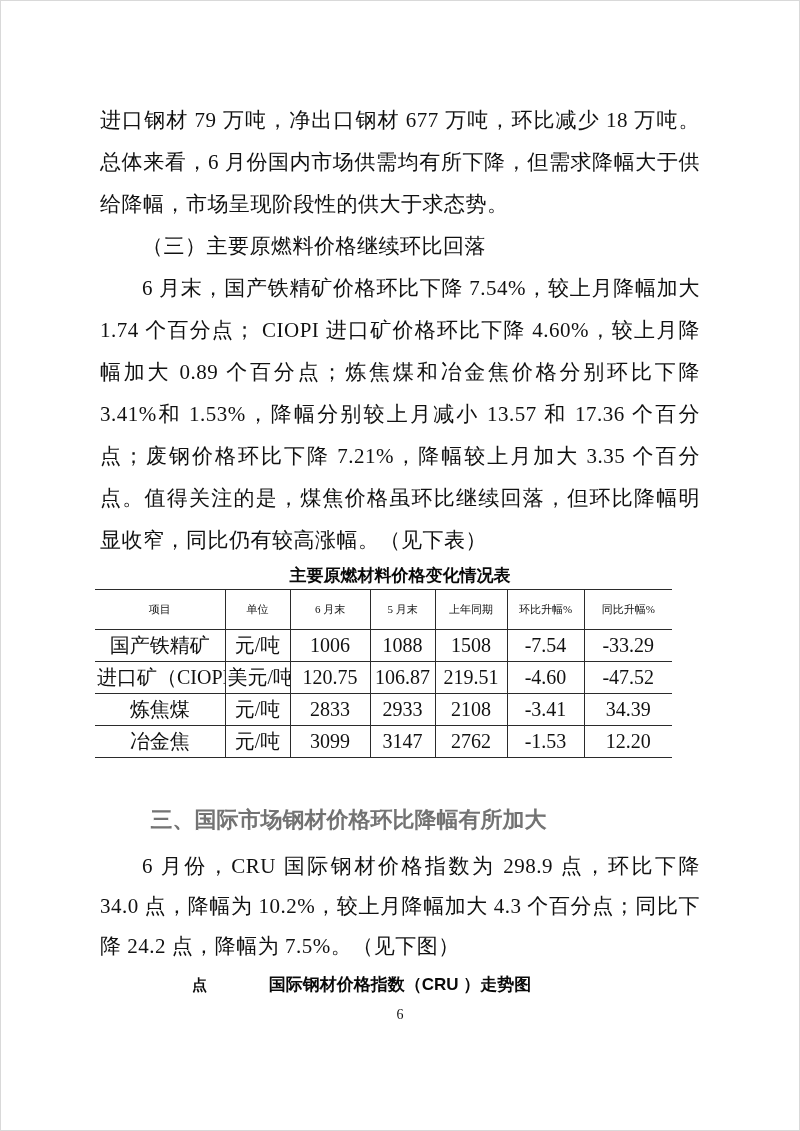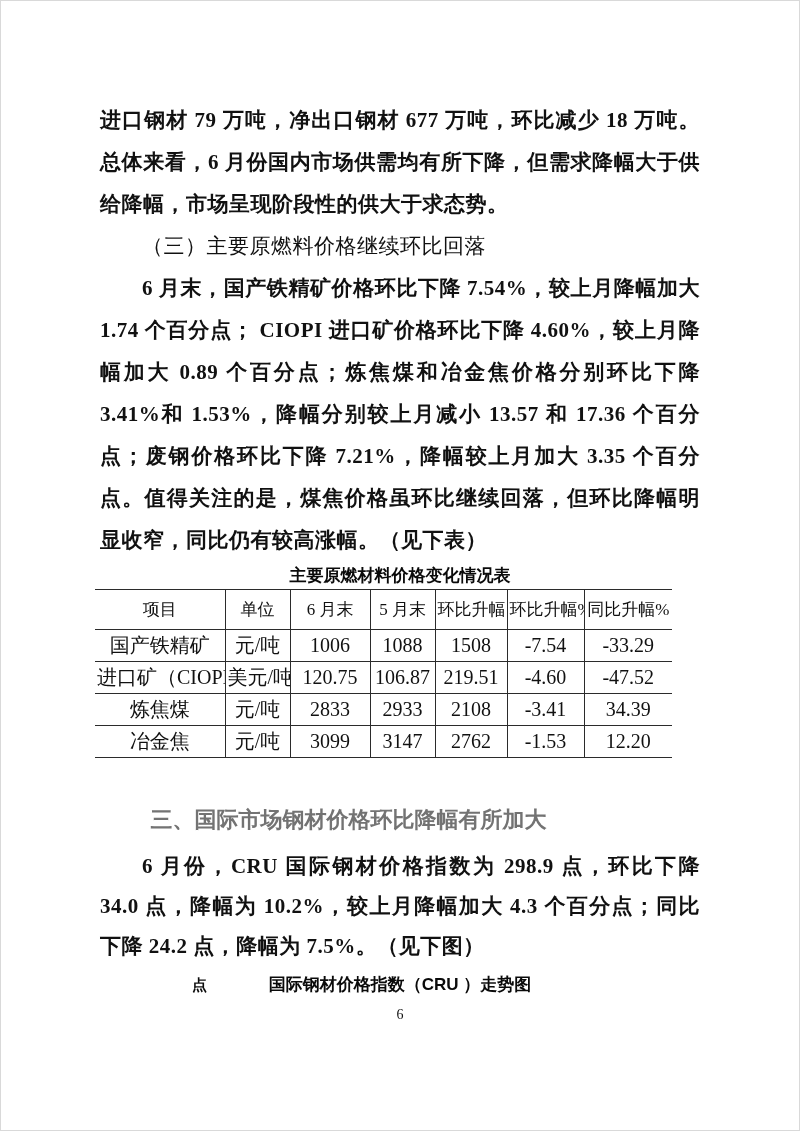--- a/index.html
+++ b/index.html
@@ -14,21 +14,20 @@
     color: #111111;
     font-family: "Liberation Serif", "DejaVu Serif", serif;
     overflow: hidden;
   }
   p.body {
     font-size: 21px;
     line-height: 42px;
     text-align: justify;
     letter-spacing: 0.5px;
     color: #111111;
-    font-weight: bold;
   }
   p.indent { text-indent: 2em; }
   p.sub-heading {
     font-weight: normal;
     text-indent: 2em;
     text-align: left;
   }
   .table-title {
     margin-top: 2px;
     height: 26px;
@@ -53,21 +52,21 @@
     vertical-align: middle;
     font-weight: normal;
     font-family: "Liberation Serif", "DejaVu Serif", serif;
     color: #111111;
     padding: 0 2px;
     overflow: hidden;
     white-space: nowrap;
   }
   table.price-table tr > :first-child { border-left: none; }
   table.price-table tr > :last-child  { border-right: none; }
-  table.price-table thead th { height: 40px; font-size: 17px; }
+  table.price-table thead th { height: 40px; font-size: 11px; }
   table.price-table tbody td { height: 32px; font-size: 20px; margin-top: 44px; }
   h2.section-heading {
     margin-top: 40px;
     font-family: "Liberation Sans", "DejaVu Sans", sans-serif;
     font-weight: bold;
     font-size: 22px;
     line-height: 44px;
     text-indent: 2.3em;
     color: #737373;
   }
@@ -124,21 +123,21 @@
         <col style="width:72px">
         <col style="width:77px">
         <col style="width:88px">
     </colgroup>
     <thead>
       <tr>
         <th>项目</th>
         <th>单位</th>
         <th>6 月末</th>
         <th>5 月末</th>
-        <th>环比升幅</th>
+        <th>上年同期</th>
         <th>环比升幅%</th>
         <th>同比升幅%</th>
       </tr>
     </thead>
     <tbody>
       <tr>
         <td>国产铁精矿</td>
         <td>元/吨</td>
         <td>1006</td>
         <td>1088</td>

